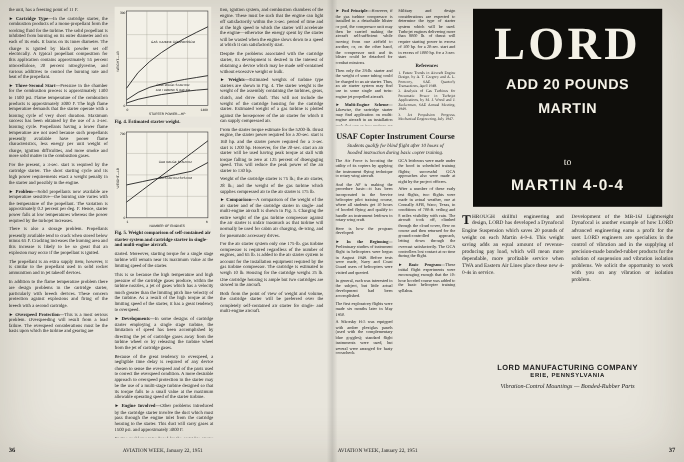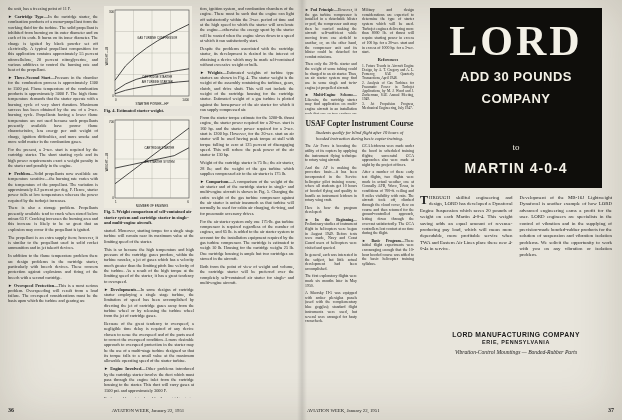--- a/index.html
+++ b/index.html
@@ -168,22 +168,22 @@
           <p class="para">GCA letdowns were made under the hood in scheduled training flights; successful GCA approaches also were made at night by the project officers.</p>
           <p class="para">After a number of these early test flights, two flights were made in actual weather, one at Connally AFB, Waco, Texas, in conditions of 700-ft. ceiling and 8 miles visibility with rain. The aircraft took off, climbed through the cloud cover, flew on course and then returned for the ground-controlled approach, letting down through the overcast satisfactorily. The GCA controllers lost contact at no time during the flight.</p>
           <p class="para"><b>► Basic Program—</b>These initial flight experiments were encouraging enough that the 10-hour hooded course was added to the basic helicopter training syllabus.</p>
         </div>
     </div>
   </div>
 
   <div class="ad">
     <div class="ad-black">
       <div class="lord">LORD</div>
-      <div class="headline">ADD 30 POUNDS</div>
-      <div class="headline">COMPANY</div>
+      <div class="headline">ADD 20 POUNDS</div>
+      <div class="headline">MARTIN</div>
       <div class="to">to</div>
       <div class="martin">MARTIN 4-0-4</div>
     </div>
     <div class="ad-body">
         <p class="para">THROUGH skillful engineering and design, LORD has developed a Dynafocal Engine Suspension which saves 20 pounds of weight on each Martin 4-0-4. This weight saving adds an equal amount of revenue-producing pay load, which will mean more dependable, more profitable service when TWA and Eastern Air Lines place these new 4-0-4s in service.</p>
         <p class="para">Development of the MB-16J Lightweight Dynafocal is another example of how LORD advanced engineering earns a profit for the user. LORD engineers are specialists in the control of vibration and in the supplying of precision-made bonded-rubber products for the solution of suspension and vibration isolation problems. We solicit the opportunity to work with you on any vibration or isolation problem.</p>
       </div>
     <div class="ad-company">LORD MANUFACTURING COMPANY</div>
     <div class="ad-city">ERIE, PENNSYLVANIA</div>
     <div class="ad-tagline">Vibration-Control Mountings — Bonded-Rubber Parts</div>

